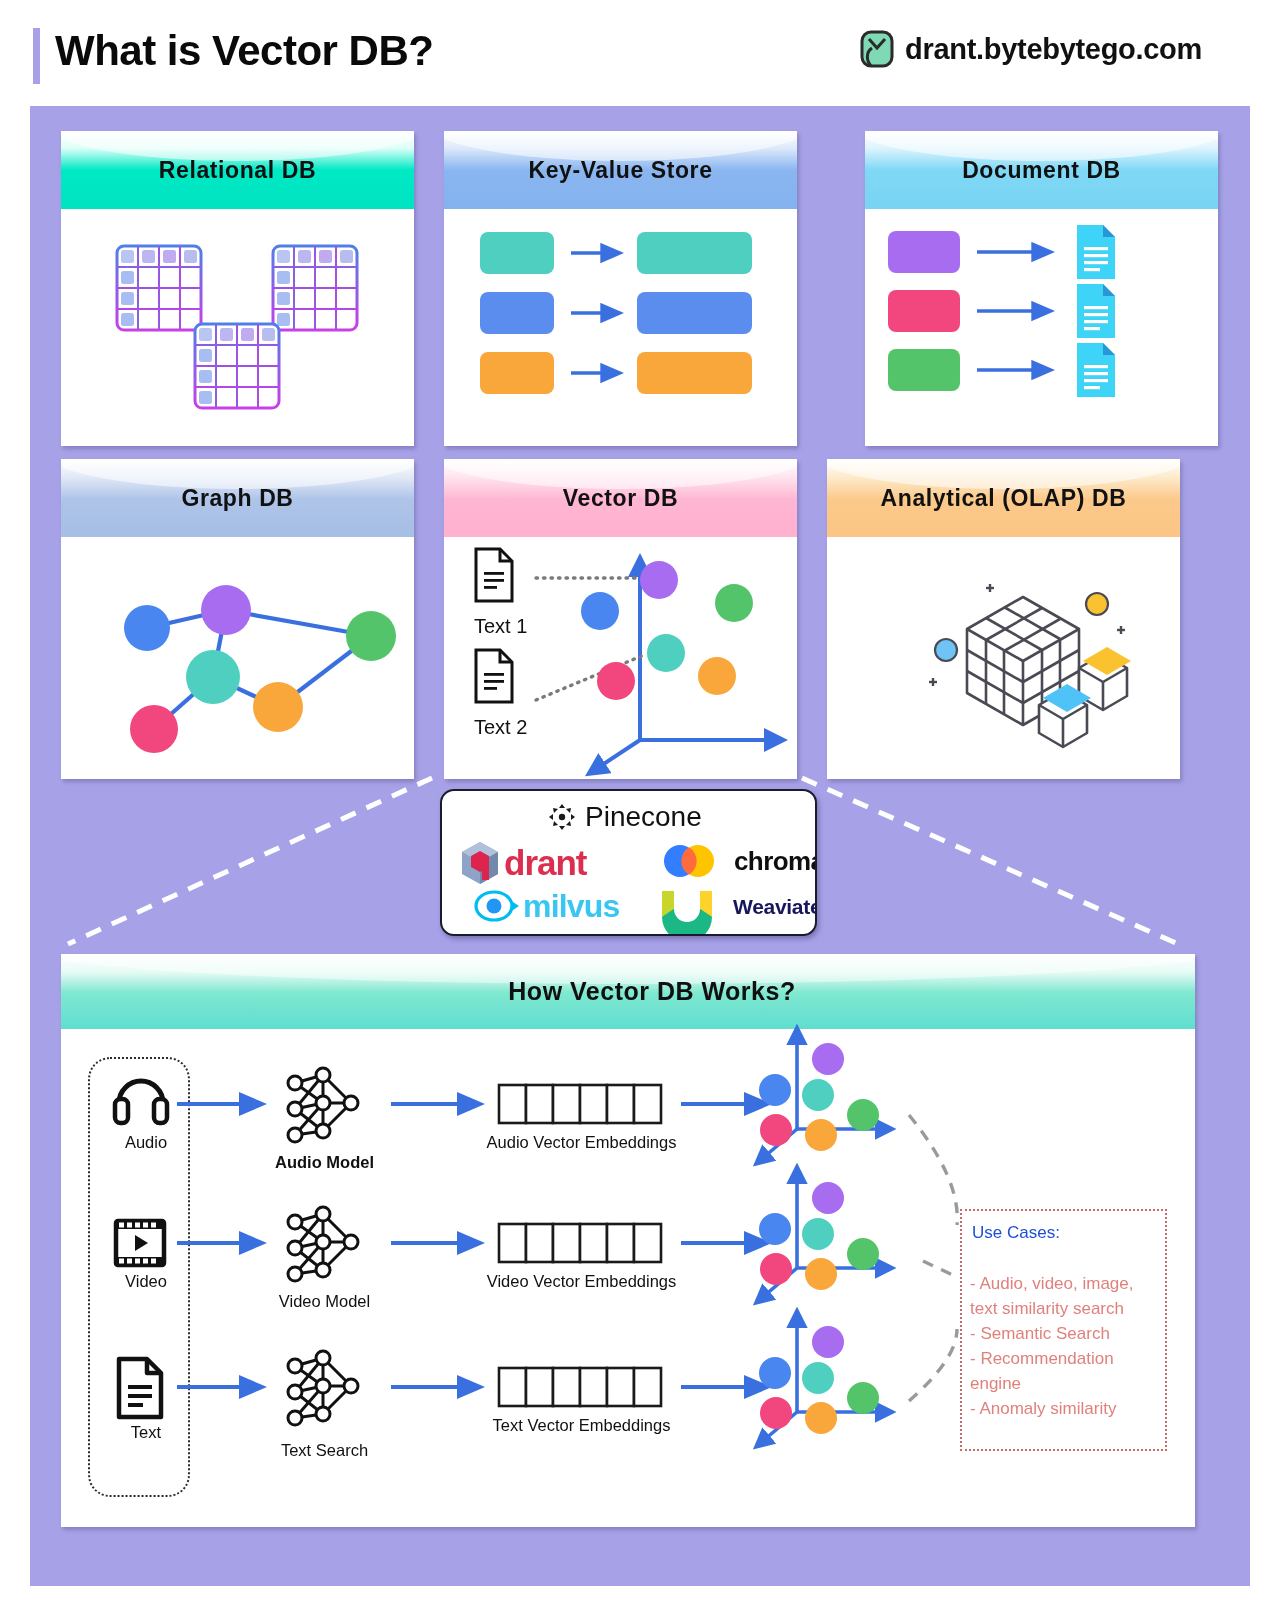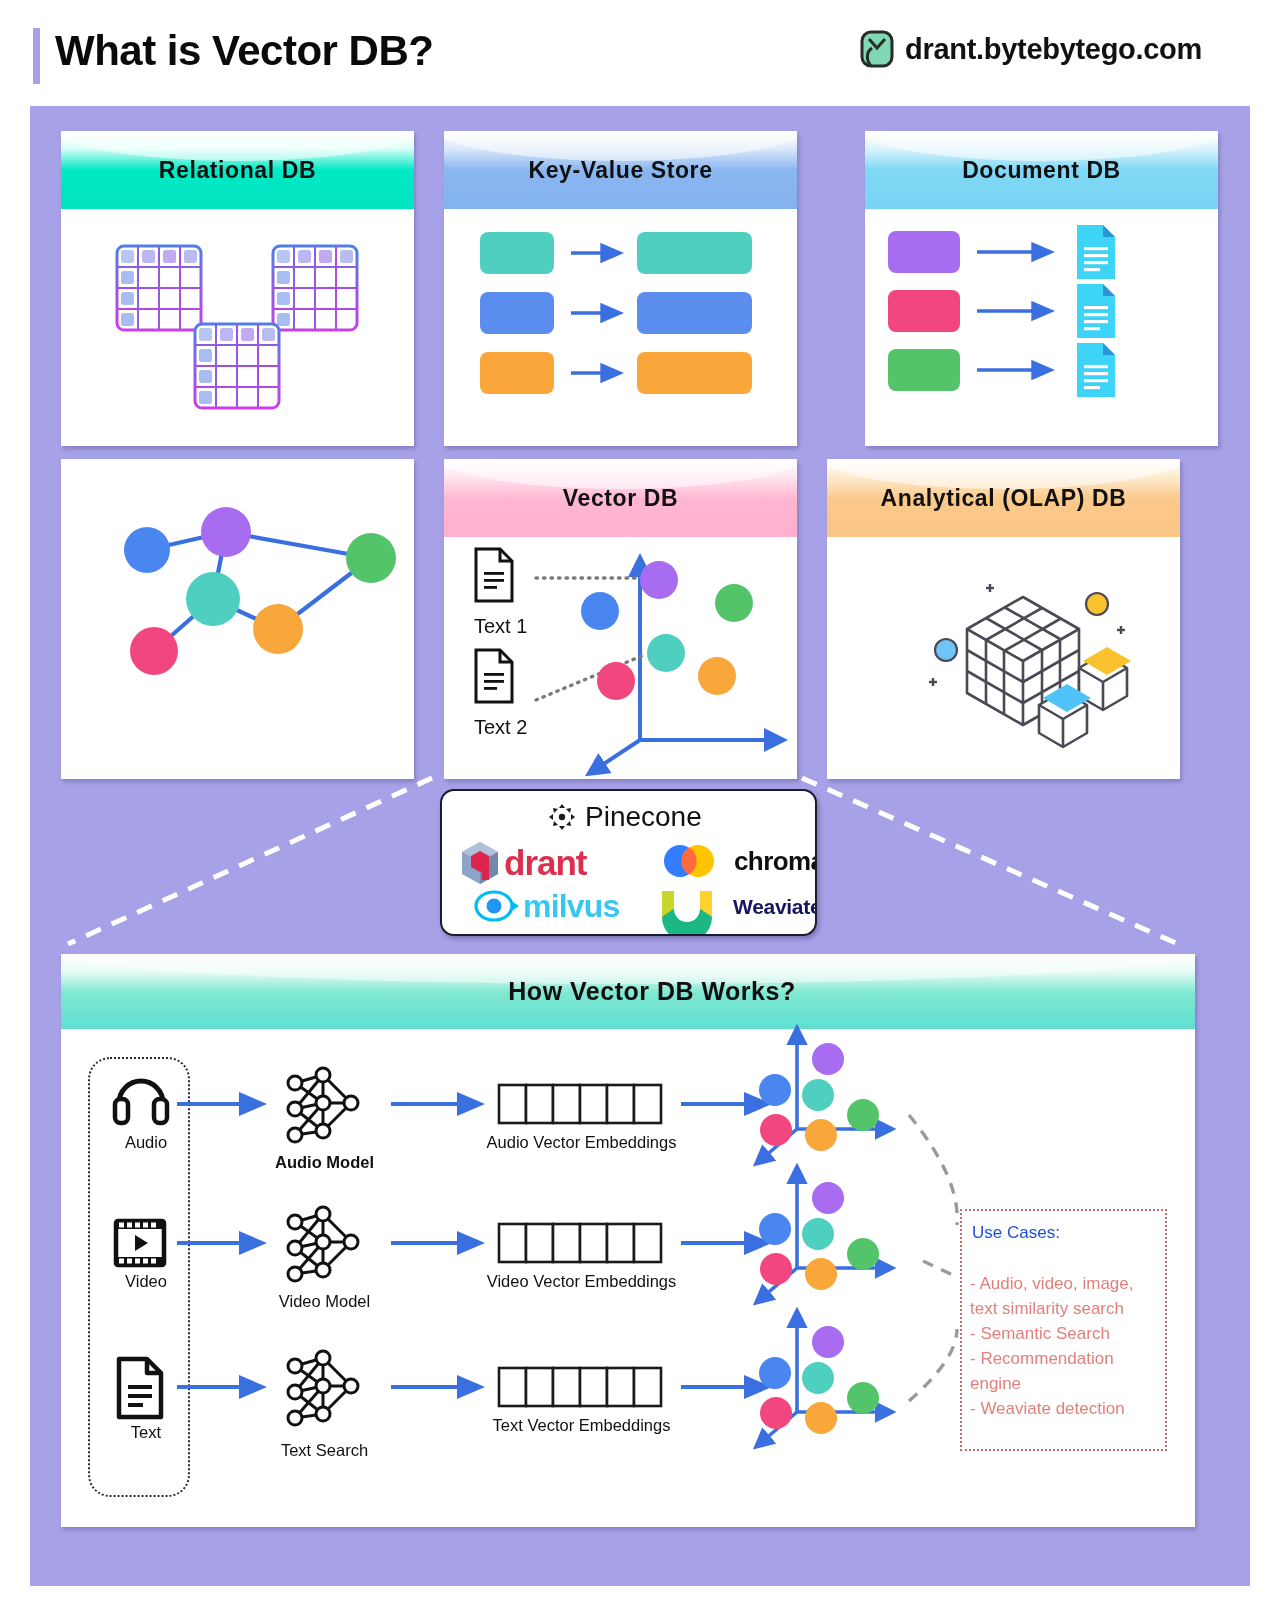--- a/index.html
+++ b/index.html
@@ -256,20 +256,24 @@
           <line x1="112" y1="102" x2="185" y2="102" stroke="#3a6fe0" stroke-width="3.4" marker-end="url(#docArrow)"></line>
           <line x1="112" y1="161" x2="185" y2="161" stroke="#3a6fe0" stroke-width="3.4" marker-end="url(#docArrow)"></line>
           <use href="#docGlyph" x="212" y="16"></use>
           <use href="#docGlyph" x="212" y="75"></use>
           <use href="#docGlyph" x="212" y="134"></use>
         </svg>
       </div>
     </div>
 
     <div class="card" style="left:31px;top:353px;width:353px;height:320px;">
+      <div class="card-head" style="background:linear-gradient(to bottom,#ffffff 0%,#e3eaf6 22%,#aec4e8 52%,#a7bee5 100%);">
+        <div class="wave"></div>
+        <span class="card-title">Graph DB</span>
+      </div>
       <div class="card-body">
         <svg width="353" height="242" viewBox="0 0 353 242">
           <g stroke="#3a6fe0" stroke-width="4.2">
             <line x1="86" y1="91" x2="165" y2="73"></line>
             <line x1="165" y1="73" x2="310" y2="99"></line>
             <line x1="165" y1="73" x2="152" y2="140"></line>
             <line x1="152" y1="140" x2="93" y2="192"></line>
             <line x1="152" y1="140" x2="217" y2="170"></line>
             <line x1="217" y1="170" x2="310" y2="99"></line>
           </g>
@@ -589,20 +593,20 @@
       <div class="pipe-label" style="left:408px;top:387px;width:225px;">Text Vector Embeddings</div>
 
       <div id="usecases">
         <div class="uc-title">Use Cases:</div>
         <div class="uc-list">
           <div>- Audio, video, image,</div>
           <div>text similarity search</div>
           <div>- Semantic Search</div>
           <div>- Recommendation</div>
           <div>engine</div>
-          <div>- Weaviate detection</div>
+          <div>- Anomaly similarity</div>
         </div>
       </div>
 
     </div>
   </div>
 
 </div>
 
 </body></html>

